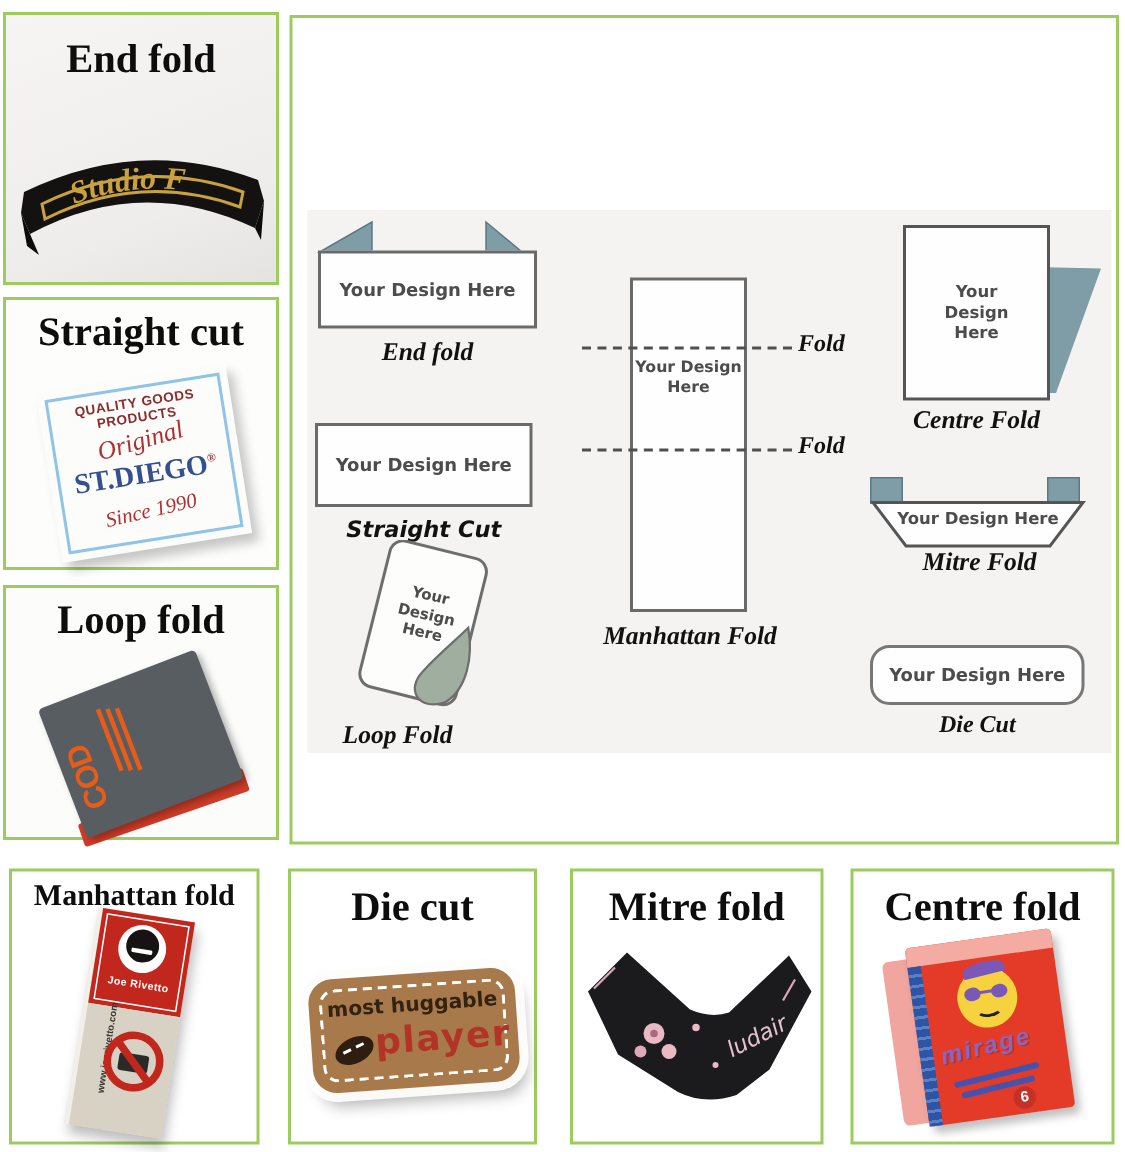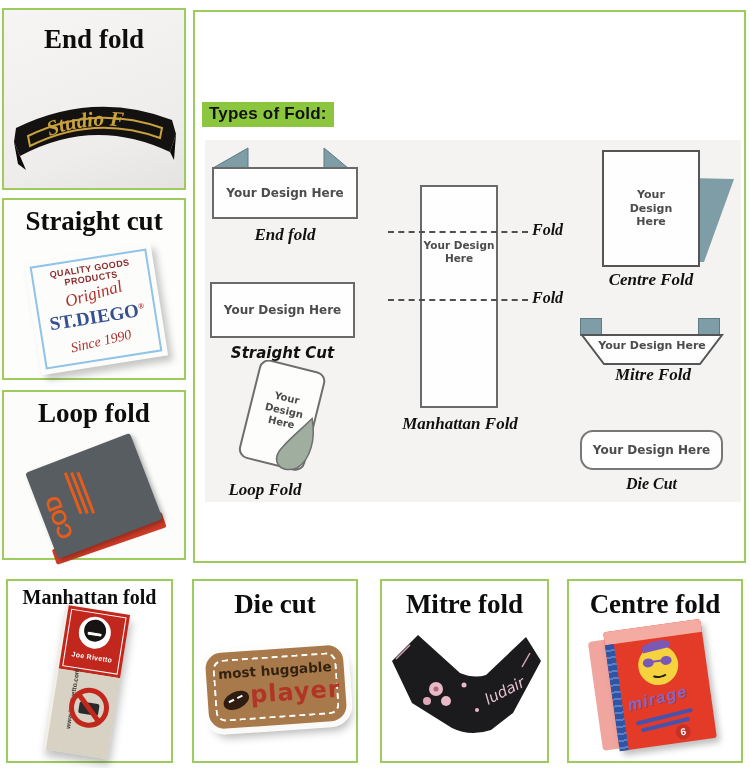--- a/index.html
+++ b/index.html
@@ -69,21 +69,20 @@
       <div style="position:absolute;inset:0;background:#585d61;border-radius:3px;box-shadow:2px 3px 5px rgba(0,0,0,.3);">
         <div style="position:absolute;left:-6px;bottom:26px;font-size:21px;font-weight:bold;color:#e85c1a;
                     transform:rotate(-90deg);letter-spacing:-1px;">COD</div>
         <div style="position:absolute;left:36px;top:14px;width:3px;height:44px;background:#e85c1a;box-shadow:6px 2px 0 #e85c1a, 12px 4px 0 #e85c1a;"></div>
       </div>
     </div>
   </div>
 
   <div class="panel" style="left:193px;top:10px;width:553px;height:553px;">
 
-    <div class="heading">Types of Fold:</div>
     <div id="main-gray"></div>
 
     <svg class="flapsvg" style="left:15px;top:133px;" width="145" height="25" viewBox="0 0 145 25">
       <polygon points="38,3 3,23 38,23" fill="#7e9da6" stroke="#5d7a84" stroke-width="1"></polygon>
       <polygon points="114,3 114,23 138,23" fill="#7e9da6" stroke="#5d7a84" stroke-width="1"></polygon>
     </svg>
     <div class="dbox" style="left:17px;top:155px;width:146px;height:52px;">
       <div class="ydh" style="font-size:12px;">Your Design Here</div>
     </div>
     <div class="dlabel" style="left:17px;top:213px;width:146px;">End fold</div>

